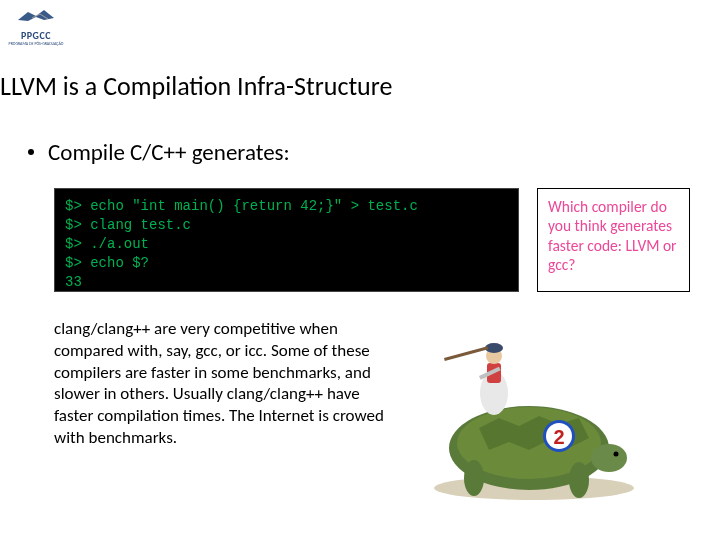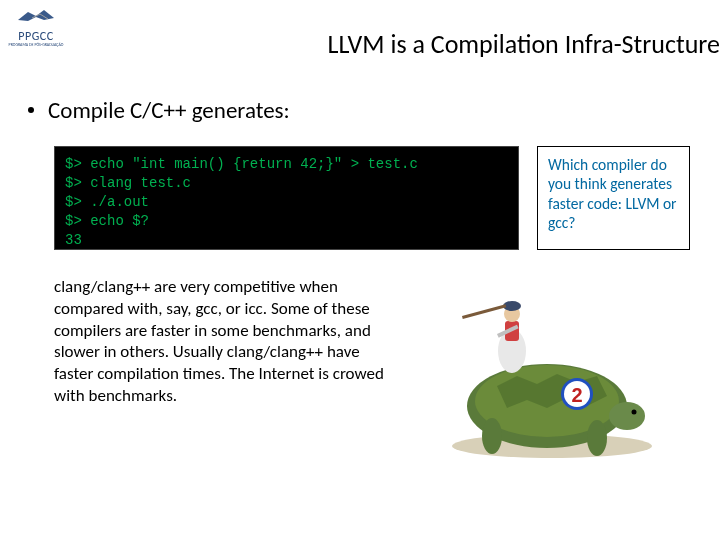--- a/index.html
+++ b/index.html
@@ -16,38 +16,39 @@
     top: 6px;
     left: 8px;
     width: 56px;
     height: 42px;
     display: flex;
     flex-direction: column;
     align-items: center;
   }
   .logo svg { display: block; }
   .logo-text {
-    font-size: 12px;
-    font-weight: normal;
+    font-size: 10px;
+    font-weight: bold;
     color: #2a4a7a;
     letter-spacing: 0.5px;
     margin-top: 3px;
   }
   .logo-sub {
     font-size: 4px;
     color: #2a4a7a;
     text-align: center;
     line-height: 1;
   }
   .title {
-    text-align: right;
+    text-align: left;
     font-size: 26px;
     color: #000;
     padding-top: 28px;
     font-weight: 400;
+    margin-top: 42px;
   }
   .bullet-row {
     display: flex;
     align-items: center;
     margin-top: 36px;
     margin-left: 28px;
   }
   .bullet-dot {
     width: 6px;
     height: 6px;
@@ -74,30 +75,29 @@
     width: 475px;
     height: 104px;
     line-height: 1.35;
     white-space: pre;
     border: 1px solid #444;
   }
   .question-box {
     border: 1px solid #000;
     padding: 8px 10px;
     font-size: 15.5px;
-    color: #0369a1;
+    color: #ec4899;
     width: 156px;
     height: 104px;
     line-height: 1.25;
   }
   .bottom-row {
     display: flex;
     margin-top: 26px;
     padding: 0 30px 0 54px;
-    gap: 18px;
     align-items: flex-start;
   }
   .paragraph {
     font-size: 17px;
     color: #000;
     width: 330px;
     line-height: 1.28;
   }
   .illustration {
     width: 270px;

